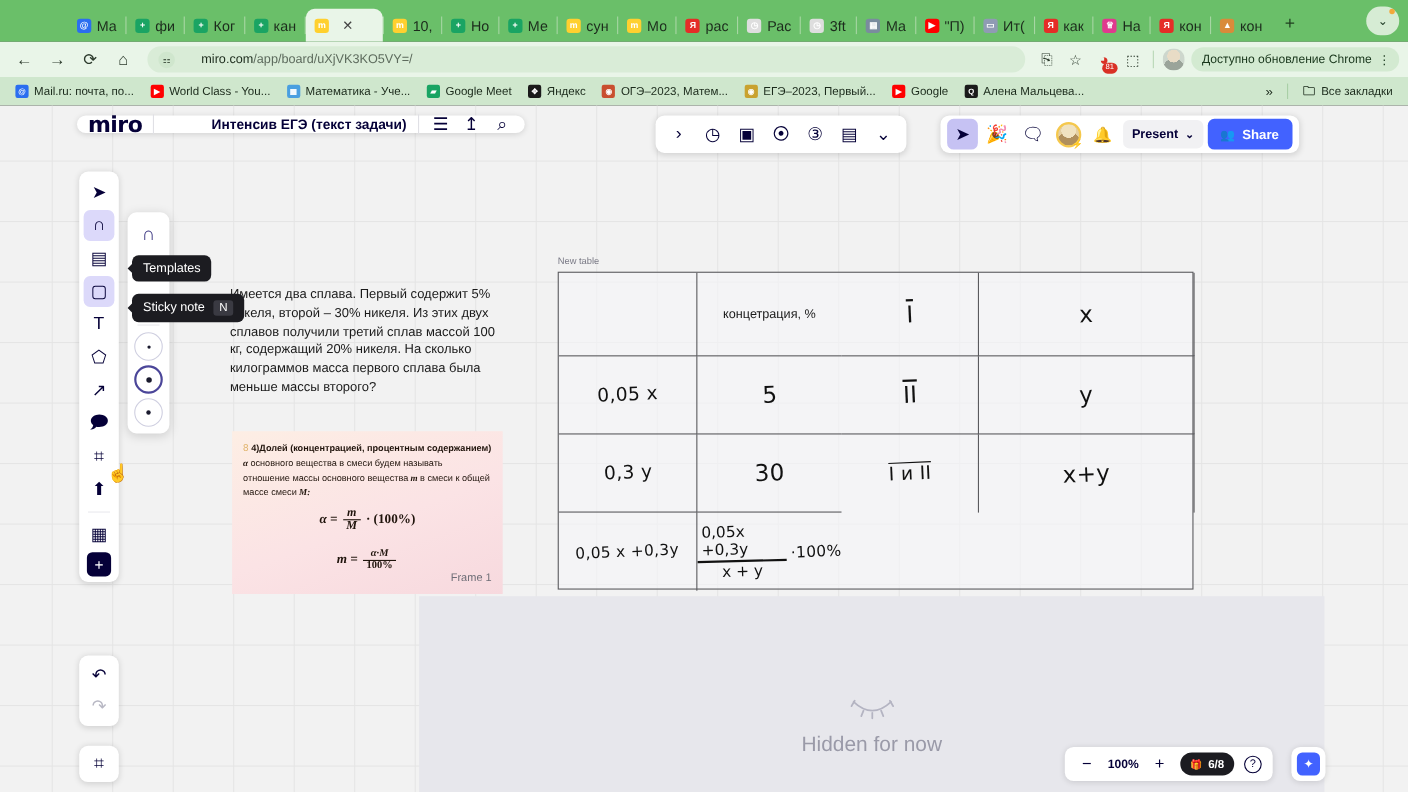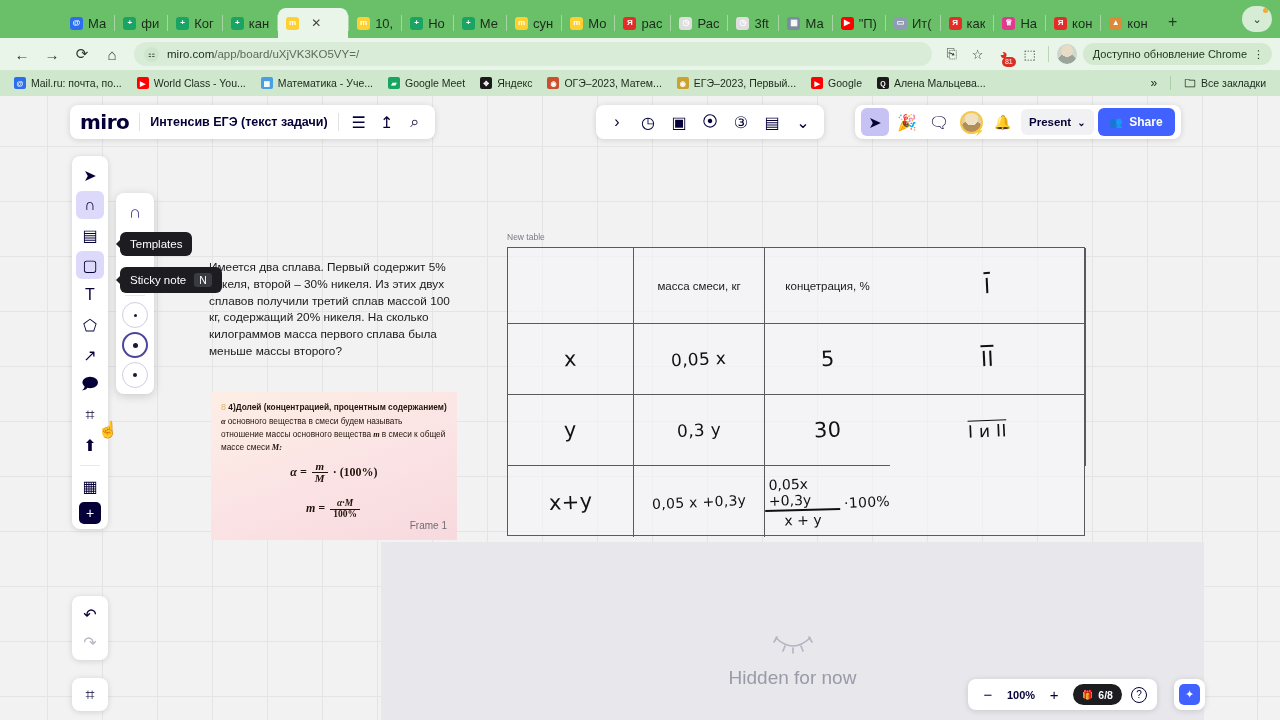--- a/index.html
+++ b/index.html
@@ -45,21 +45,21 @@
   }
   .nav-btn{ width:28px;height:28px; display:flex;align-items:center;justify-content:center;
      font-size:15px; color:#2c3a2c; border-radius:50%;}
   .omnibox{
     flex:1; height:24px; background:#d9ecd7; border-radius:13px;
     display:flex; align-items:center; gap:8px; padding:0 10px; margin:0 6px;
     font-size:11.5px; color:#1c2b1c;
   }
   .omnibox .site-chip{ width:15px;height:15px;border-radius:50%;background:#cfe6cd;
       display:flex;align-items:center;justify-content:center;font-size:8px;}
-  .url-host{color:#1c2b1c;}
+  .url-host{color:#1c2b1c;margin-left:16px;}
   .url-path{color:#5d6b5d;}
   .tb-icon{ width:24px;height:24px;display:flex;align-items:center;justify-content:center;font-size:13px;color:#2c3a2c;}
   .ext-badge{position:relative;}
   .ext-badge .cnt{position:absolute;right:0px;bottom:-1px;background:#d93025;color:#fff;font-size:7px;
      border-radius:7px;padding:0 3px;line-height:10px;}
   .tb-sep{width:1px;height:16px;background:#b9d7b6;margin:0 4px;}
   .update-pill{ height:22px;border-radius:11px;background:#d3ead1;display:flex;align-items:center;
      gap:6px;padding:0 8px 0 10px;font-size:11px;color:#17351a;margin-left:2px;}
   .avatar-sm{width:20px;height:20px;border-radius:50%;background:#cdd7cd;display:block;
      background-image:radial-gradient(circle at 50% 35%, #e8dcc6 0 35%, transparent 36%),
@@ -83,27 +83,27 @@
     background-image:
       linear-gradient(to right, #e4e4e4 1px, transparent 1px),
       linear-gradient(to bottom, #e4e4e4 1px, transparent 1px);
     background-size: 55px 55px;
     background-position: -8px -5px;
     overflow:hidden;
   }
 
   
   .miro-topleft{
-    position:absolute; left:70px; top:105px; height:34px;
+    position:absolute; left:70px; top:105px; height:16px;
     background:#fff; border-radius:8px; box-shadow:0 1px 6px rgba(0,0,0,.14);
     display:flex; align-items:center; padding:0 10px; gap:10px; z-index:40;
   }
   .miro-logo{font-family:"DejaVu Sans", sans-serif; font-size:20px;font-weight:700;color:#050038;letter-spacing:-0.5px;line-height:1;}
   .v-div{width:1px;height:18px;background:#e0e0e5;}
-  .board-title{font-size:12.5px;color:#050038;font-weight:600;white-space:nowrap;}
+  .board-title{font-size:12.5px;color:#050038;font-weight:600;white-space:nowrap;margin-left:42px;}
   .mt-ico{width:20px;height:20px;display:flex;align-items:center;justify-content:center;color:#050038;}
 
   .miro-topcenter{
     position:absolute; left:596px; top:105px; height:34px;
     background:#fff; border-radius:8px; box-shadow:0 1px 6px rgba(0,0,0,.14);
     display:flex; align-items:center; padding:0 8px; gap:5px; z-index:40;
   }
   .tc-ico{width:26px;height:26px;display:flex;align-items:center;justify-content:center;border-radius:5px;color:#050038;}
 
   .miro-topright{
@@ -459,21 +459,20 @@
         <path d="M20 13 L20 18" stroke="#b4b4c2" stroke-width="1.6" stroke-linecap="round"></path>
         <path d="M28 11 L30 16" stroke="#b4b4c2" stroke-width="1.6" stroke-linecap="round"></path>
       </svg>
       <div class="hidden-text">Hidden for now</div>
     </div>
 
     <div class="newtable-label" style="position:absolute;">New table</div>
 
     <div class="mtable">
       <div class="mcell th"></div>
-      <div class="mcell th">масса смеси, кг</div>
       <div class="mcell th lastcol">концетрация, %</div>
 
       <div class="mcell">
           <span class="hand" style="text-decoration:overline;">I</span>
         </div>
       <div class="mcell">
           <span class="hand">x</span>
         </div>
       <div class="mcell">
           <span class="hand sm">0,05 x</span>

